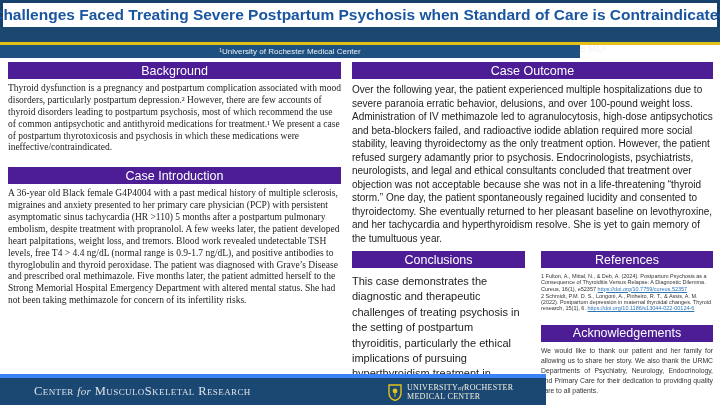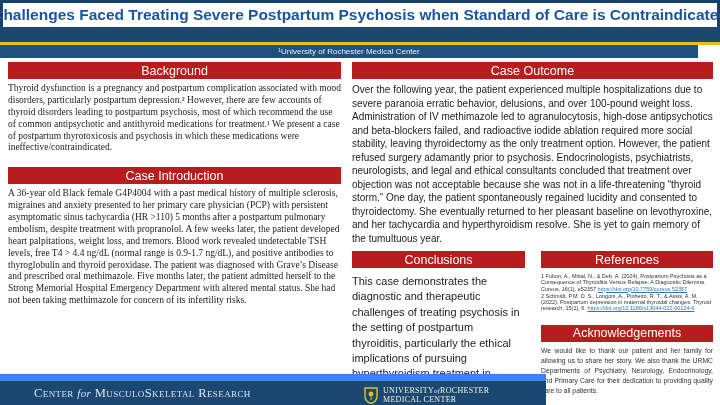--- a/index.html
+++ b/index.html
@@ -22,29 +22,29 @@
   .title-band .title {
     color: #1a56a0; font-size: 15.5px; font-weight: bold; white-space: nowrap; letter-spacing: 0px;
   }
   .authors-band {
     position: absolute; top: 27px; left: 0; width: 720px; height: 15px;
     background: #1c486f; display: flex; align-items: center; justify-content: center;
   }
   .authors-band .authors { color: #f2f2f2; font-size: 10px; white-space: nowrap; margin-top: 28px; }
   .gold-rule-top { position: absolute; top: 42px; left: 0; width: 720px; height: 3px; background: #e3c11b; }
   .affil-band {
-    position: absolute; top: 45px; left: 0; width: 698px; height: 13px;
+    position: absolute; top: 45px; left: 0; width: 580px; height: 13px;
     background: #1f5180; display: flex; align-items: center; justify-content: center;
   }
   .affil-band .affil { color: #e8eef5; font-size: 8px; }
   
   .col-left  { position: absolute; top: 62px; left: 8px;  width: 333px; }
   .col-right { position: absolute; top: 62px; left: 352px; width: 361px; }
   .sec-bar {
-    height: 17px; background: #b91c1c; color: #ffffff;
+    height: 17px; background: #4c1d95; color: #ffffff;
     display: flex; align-items: center; justify-content: center;
     font-size: 12.5px;
   }
   .body-text {
     color: #1c1c1c; margin-top: 4px;
   }
   .bt-left  { font-size: 9.5px; line-height: 1.25; font-family: Liberation Serif, serif; }
   .bt-right { font-size: 10px;  line-height: 1.35; }
   .mt-gap { margin-top: 13px; }
   
@@ -56,31 +56,31 @@
   .refs-text { margin-top: 5px; font-size: 5.5px; line-height: 1.14; color: #333; }
   .ref-item { margin-bottom: 1px; }
   .ref-link { color: #2e75b6; text-decoration: underline; }
   .ack-text {
     margin-top: 4px; font-size: 6.8px; line-height: 1.5; color: #333;
     text-align: justify;
   }
   
   .footer-bar {
     position: absolute; left: 0; bottom: 0; width: 546px; height: 31px;
-    background: #1b4873; border-top: 7px solid #3b82f6;
+    background: #1b4873; border-top: 4px solid #3b82f6;
     display: flex; align-items: center;
   }
   .cmsr {
     margin-left: 34px; color: #dde3ea;
     font-family: "Liberation Serif", serif;
     font-variant: small-caps; font-size: 12.5px; letter-spacing: 0.4px;
     white-space: nowrap;
   }
   .cmsr .for-word { font-style: italic; font-variant: normal; font-size: 11px; }
-  .ur-logo { position: absolute; left: 364px; top: 5px; display: flex; align-items: center; }
+  .ur-logo { position: absolute; left: 388px; top: 5px; display: flex; align-items: center; }
   .shield { width: 14px; height: 17px; margin-right: 5px; }
   .ur-text {
     font-family: "Liberation Serif", serif; color: #f5f0dc;
     font-size: 8px; line-height: 1.15; letter-spacing: 0.3px; white-space: nowrap;
   }
   .ur-text .of-word { font-style: italic; font-size: 7px; }
 </style>
 </head>
 <body>
 

